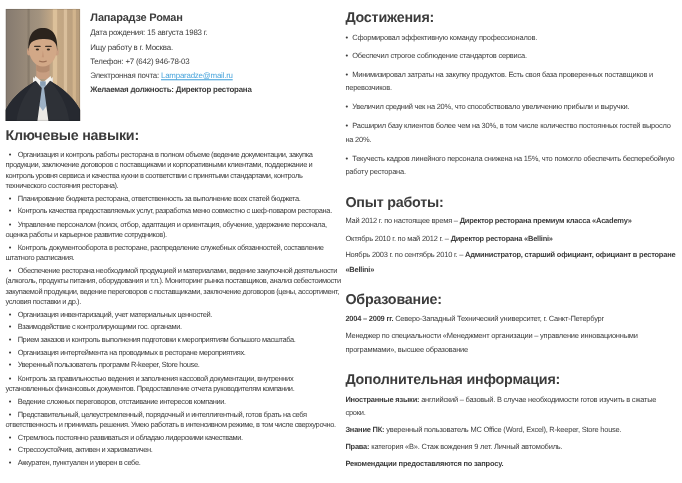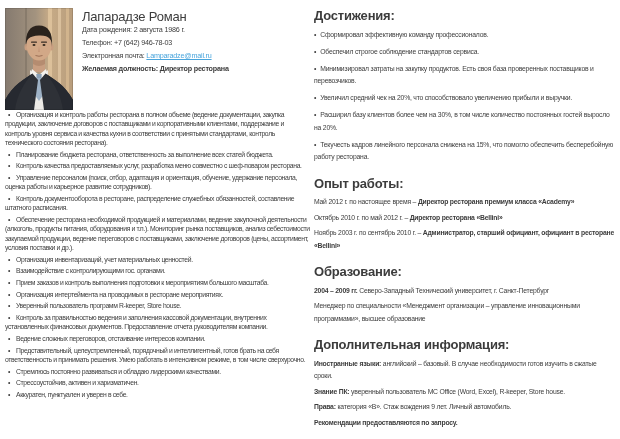--- a/index.html
+++ b/index.html
@@ -7,21 +7,21 @@
     position:relative; width:620px; height:439px; background:#ffffff;
     font-family:"Liberation Sans", sans-serif; color:#3c3c3c; overflow:hidden;
   }
   .left-col { position:absolute; left:5px; top:8px; width:306px; }
   .right-col { position:absolute; left:314px; top:10px; width:301px; }
 
   .header-block { display:flex; }
   .photo { width:68px; height:102px; flex:0 0 68px; }
   .info { margin-left:9px; padding-top:2px; font-size:7.2px; line-height:13px; letter-spacing:-0.2px; }
   .bold { font-weight:bold; }
-  .name { font-weight:normal; font-size:13px; }
+  .name { font-weight:bold; font-size:10px; }
   .link { color:#4aa5dc; text-decoration:underline; cursor:pointer;margin-top:43px; }
 
   .sec-title { font-weight:bold; font-size:13px; letter-spacing:-0.2px; }
   .left-col .sec-title { margin-top:5px; margin-bottom:7px; }
   .right-col .sec-title { margin-bottom:6px; line-height:12.5px; }
   .gap { margin-top:14px; }
 
   .skill { font-size:6.8px; line-height:9.3px; margin-bottom:2.4px; letter-spacing:-0.35px; text-indent:3px; }
   .skill .blt { margin-right:6px; display:inline-block; text-indent:0; }
 
@@ -72,27 +72,29 @@
           <path d="M31.5,66 L36.5,66 L36,70 L32,70 Z" fill="#8aa0b6"></path>
           <path d="M0,102 L0,92 C8,77 20,70.5 27.5,65.5 L33,72 L29,102 Z" fill="#2e3137"></path>
           <path d="M68,102 L68,92 C60,77 48,70.5 40.5,65.5 L35,72 L39,102 Z" fill="#2e3137"></path>
           <path d="M27.5,65.5 C20,70.5 8,77 0,92 L0,102 L10,102 C12,86 20,74 27.5,65.5 Z" fill="#262930"></path>
           <path d="M40.5,65.5 C48,70.5 60,77 68,92 L68,102 L58,102 C56,86 48,74 40.5,65.5 Z" fill="#262930"></path>
           <rect x="0.5" y="0.5" width="67" height="101" fill="none" stroke="#000000" stroke-opacity="0.12"></rect>
         </svg>
       </div>
       <div class="info">
         <div class="name">Лапарадзе Роман</div>
-        <div>Дата рождения: 2 августа 1986 г.</div>
+        <div>Дата рождения: 15 августа 1983 г.</div>
+        <div>Ищу работу в г. Москва.</div>
         <div>Телефон: +7 (642) 946-78-03</div>
         <div><span>Электронная почта:</span> <a class="link">Lamparadze@mail.ru</a></div>
         <div class="bold">Желаемая должность: Директор ресторана</div>
       </div>
     </div>
 
+    <div class="sec-title">Ключевые навыки:</div>
 
     <div class="skill"><span class="blt">•</span><span>Организация и контроль работы ресторана в полном объеме (ведение документации, закупка продукции, заключение договоров с поставщиками и корпоративными клиентами, поддержание и контроль уровня сервиса и качества кухни в соответствии с принятыми стандартами, контроль технического состояния ресторана).</span></div>
     <div class="skill"><span class="blt">•</span><span>Планирование бюджета ресторана, ответственность за выполнение всех статей бюджета.</span></div>
     <div class="skill"><span class="blt">•</span><span>Контроль качества предоставляемых услуг, разработка меню совместно с шеф-поваром ресторана.</span></div>
     <div class="skill"><span class="blt">•</span><span>Управление персоналом (поиск, отбор, адаптация и ориентация, обучение, удержание персонала, оценка работы и карьерное развитие сотрудников).</span></div>
     <div class="skill"><span class="blt">•</span><span>Контроль документооборота в ресторане, распределение служебных обязанностей, составление штатного расписания.</span></div>
     <div class="skill"><span class="blt">•</span><span>Обеспечение ресторана необходимой продукцией и материалами, ведение закупочной деятельности (алкоголь, продукты питания, оборудования и т.п.). Мониторинг рынка поставщиков, анализ себестоимости закупаемой продукции, ведение переговоров с поставщиками, заключение договоров (цены, ассортимент, условия поставки и др.).</span></div>
     <div class="skill"><span class="blt">•</span><span>Организация инвентаризаций, учет материальных ценностей.</span></div>
     <div class="skill"><span class="blt">•</span><span>Взаимодействие с контролирующими гос. органами.</span></div>
     <div class="skill"><span class="blt">•</span><span>Прием заказов и контроль выполнения подготовки к мероприятиям большого масштаба.</span></div>

